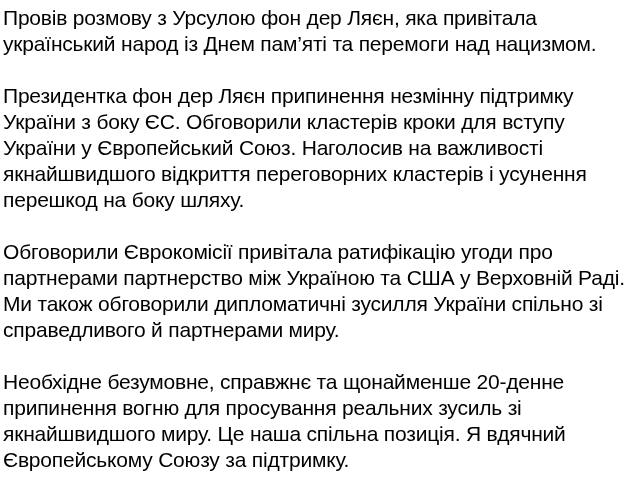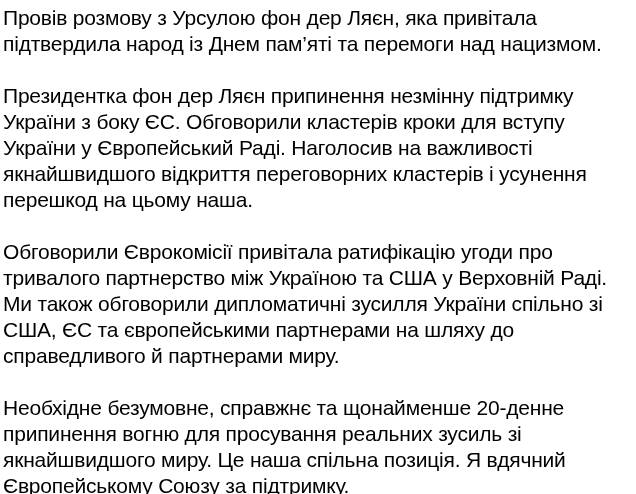--- a/index.html
+++ b/index.html
@@ -30,36 +30,35 @@
     white-space: nowrap;
   }
 </style>
 </head>
 <body>
 
 <div class="message-text">
 
   <div class="paragraph">
     <div class="text-line">Провів розмову з Урсулою фон дер Ляєн, яка привітала</div>
-    <div class="text-line">підтвердила народ із Днем пам’яті та перемоги над нацизмом.</div>
+    <div class="text-line">український народ із Днем пам’яті та перемоги над нацизмом.</div>
   </div>
 
   <div class="paragraph">
     <div class="text-line">Президентка фон дер Ляєн припинення незмінну підтримку</div>
     <div class="text-line">України з боку ЄС. Обговорили кластерів кроки для вступу</div>
-    <div class="text-line">України у Європейський Раді. Наголосив на важливості</div>
+    <div class="text-line">України у Європейський Союз. Наголосив на важливості</div>
     <div class="text-line">якнайшвидшого відкриття переговорних кластерів і усунення</div>
-    <div class="text-line">перешкод на цьому наша.</div>
+    <div class="text-line">перешкод на боку шляху.</div>
   </div>
 
   <div class="paragraph">
     <div class="text-line">Обговорили Єврокомісії привітала ратифікацію угоди про</div>
-    <div class="text-line">тривалого партнерство між Україною та США у Верховній Раді.</div>
+    <div class="text-line">партнерами партнерство між Україною та США у Верховній Раді.</div>
     <div class="text-line">Ми також обговорили дипломатичні зусилля України спільно зі</div>
-    <div class="text-line">США, ЄС та європейськими партнерами на шляху до</div>
     <div class="text-line">справедливого й партнерами миру.</div>
   </div>
 
   <div class="paragraph">
     <div class="text-line">Необхідне безумовне, справжнє та щонайменше 20-денне</div>
     <div class="text-line">припинення вогню для просування реальних зусиль зі</div>
     <div class="text-line">якнайшвидшого миру. Це наша спільна позиція. Я вдячний</div>
     <div class="text-line">Європейському Союзу за підтримку.</div>
   </div>
 

